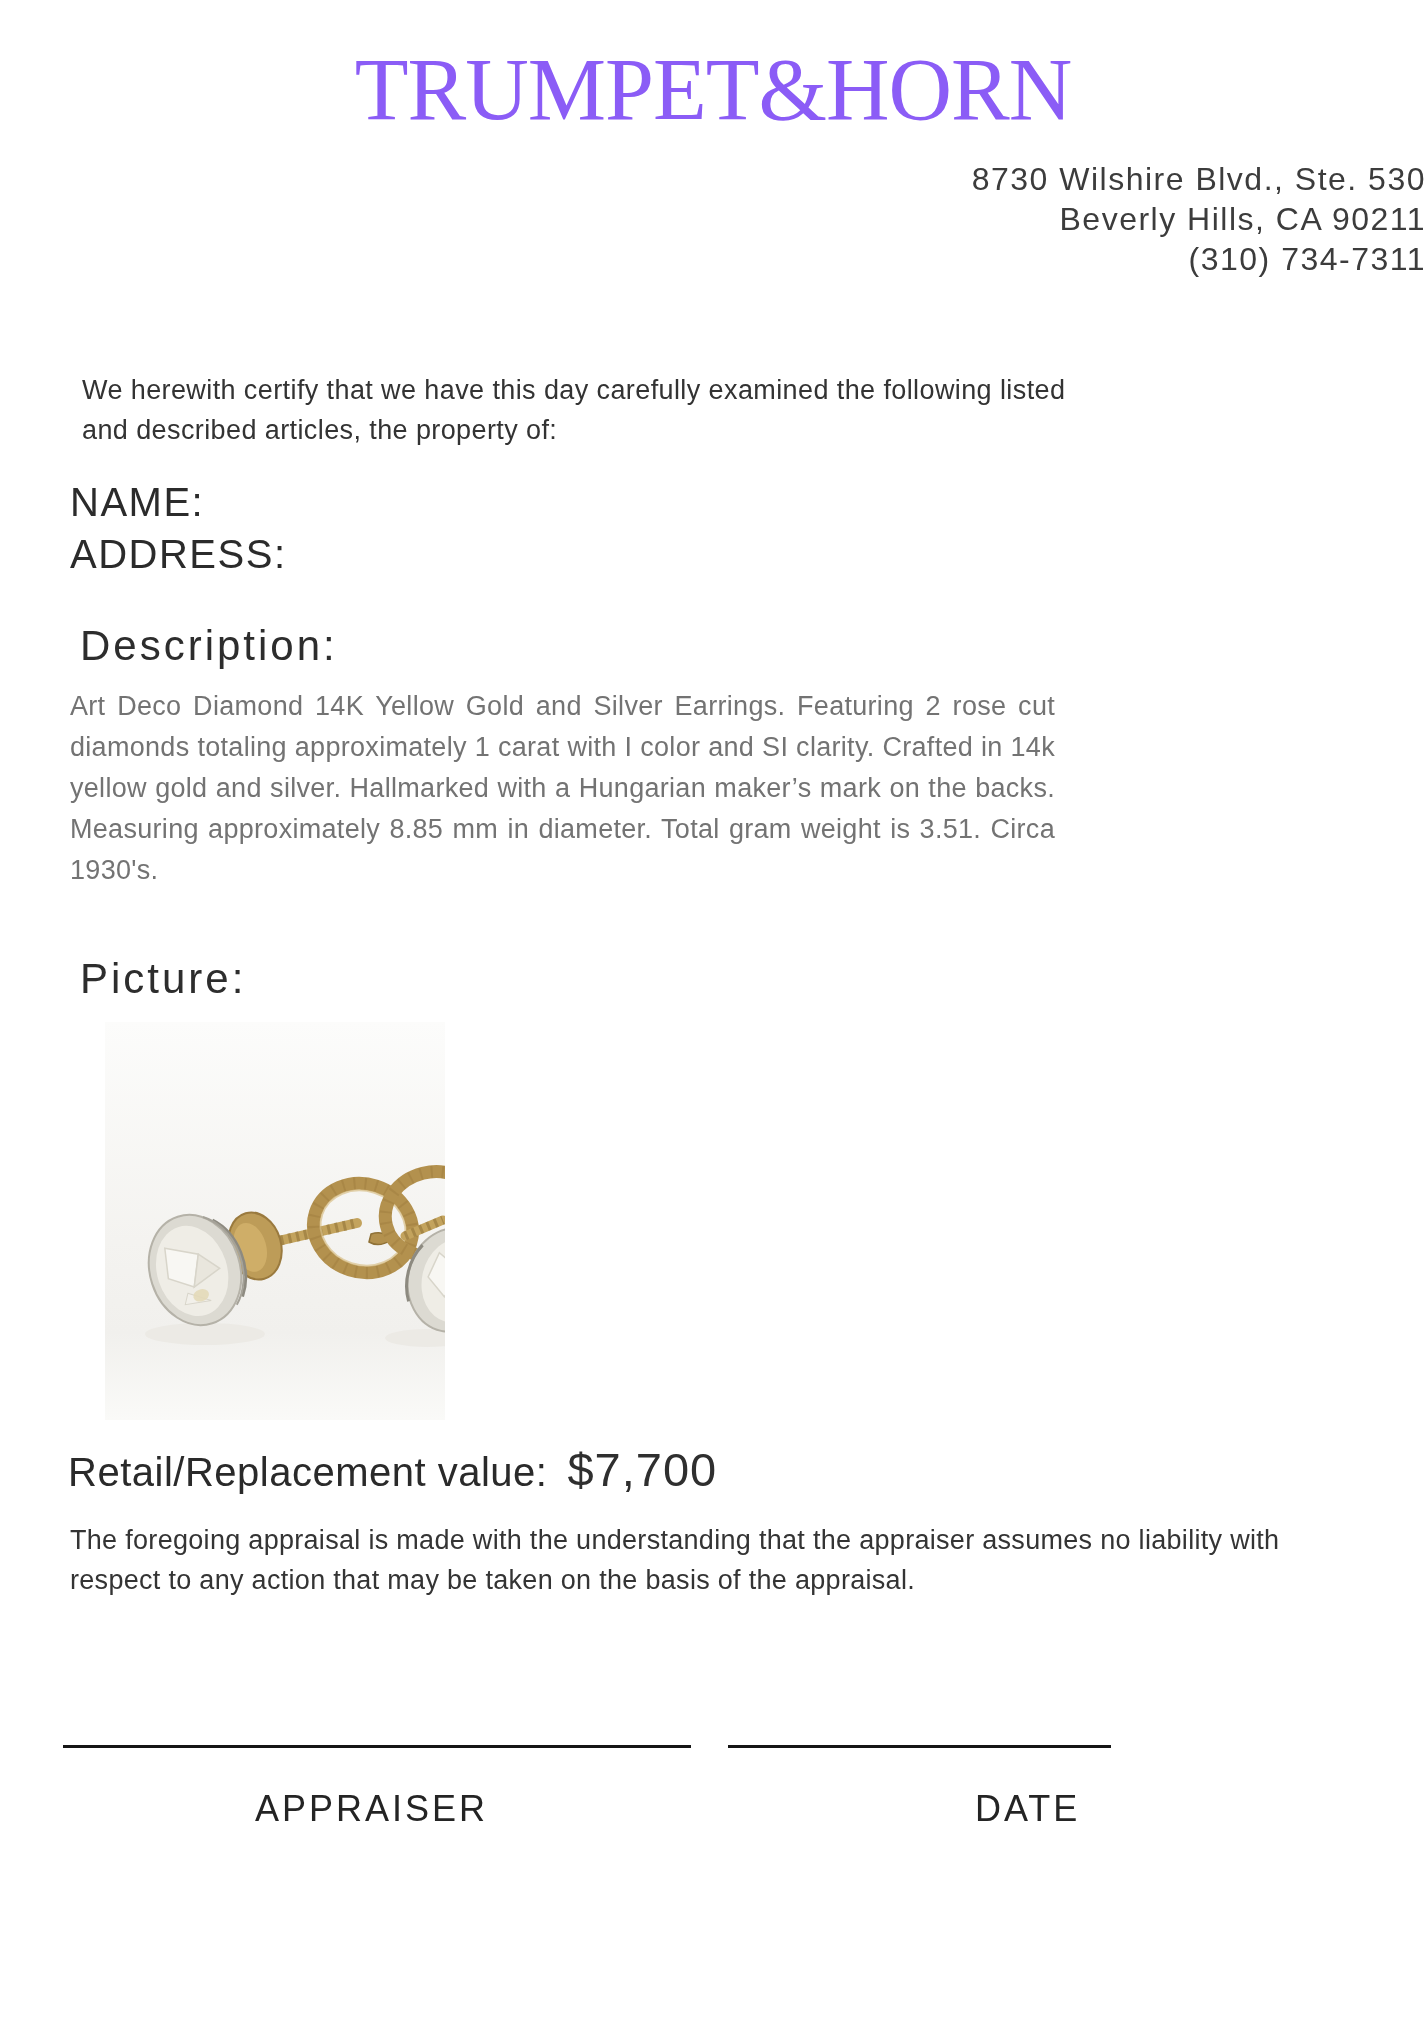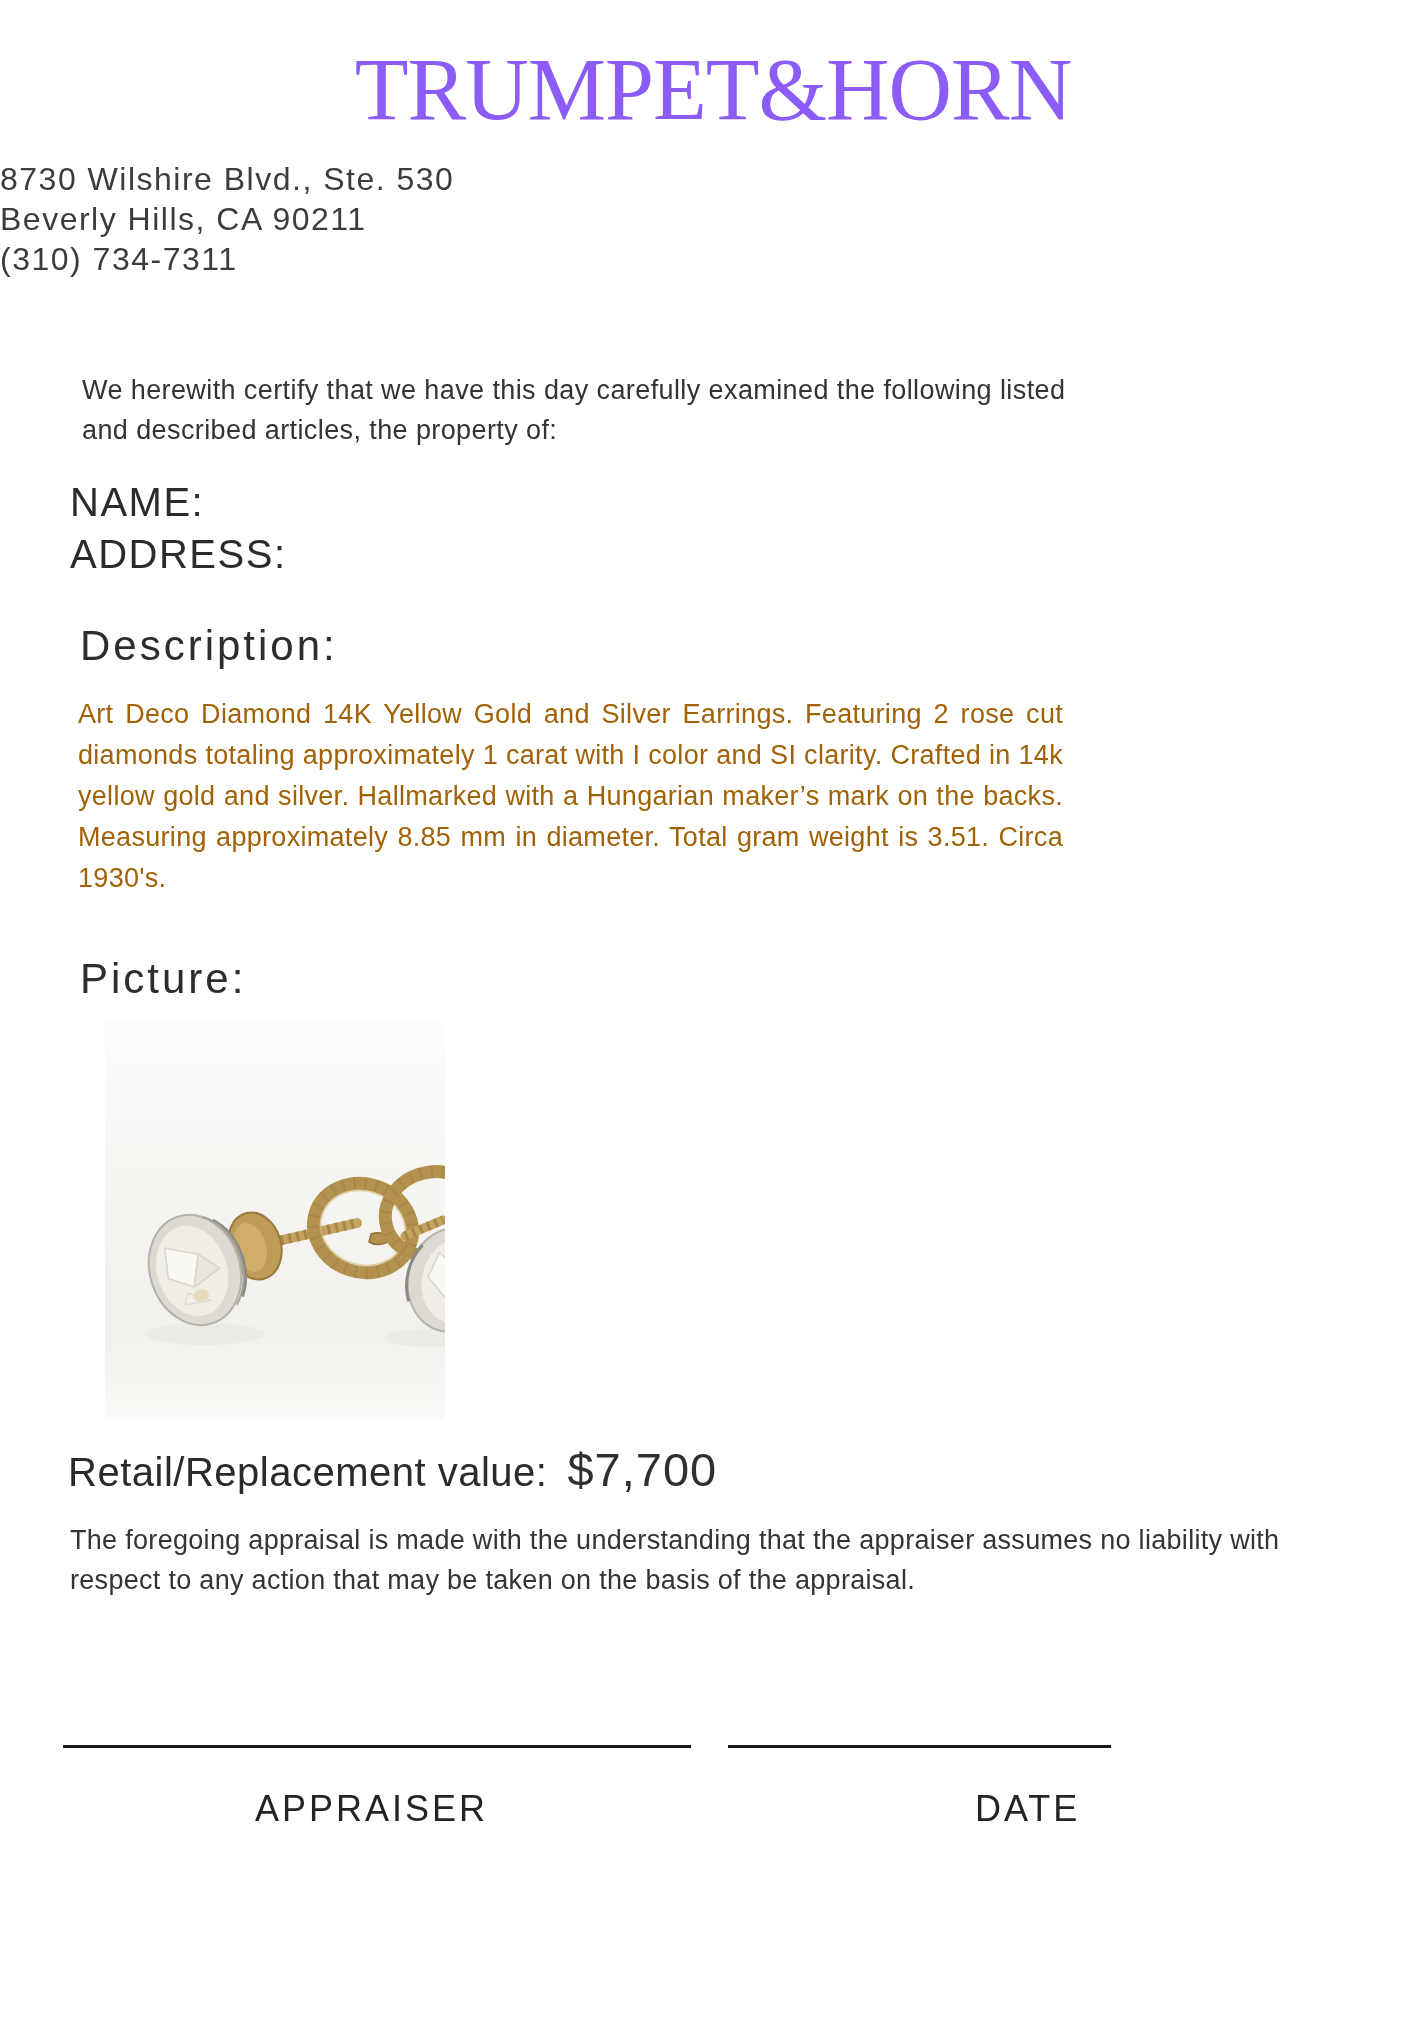--- a/index.html
+++ b/index.html
@@ -6,37 +6,37 @@
   .page {
     position:relative; width:1426px; height:2028px; background:#ffffff;
     font-family:"Liberation Sans", sans-serif; color:#303030; overflow:hidden;
   }
   .logo {
     position:absolute; top:46px; left:0; width:100%; text-align:center;
     font-family:"Liberation Serif", serif; font-size:88px; line-height:1;
     letter-spacing:-1px; font-weight:400;
   }
   .addr {
-    position:absolute; top:159px; left:0; width:100%; text-align:left;
+    position:absolute; top:159px; left:0; width:100%; text-align:right;
     font-size:32px; line-height:40px; letter-spacing:1.5px; color:#3c3c3c;
   }
   .intro {
     position:absolute; top:358px; left:70px; width:992px; margin:12px;
     font-size:27px; line-height:40px; letter-spacing:0.4px; color:#333333;
   }
   .owner { position:absolute; top:476px; left:70px; }
   .owner-line { font-size:40px; line-height:52px; letter-spacing:1.5px; color:#2b2b2b; }
   .section-h {
     position:absolute; left:68px; margin:12px; font-weight:400;
     font-size:42px; letter-spacing:3px; color:#2d2d2d;
   }
   .desc-h { top:610px; }
   .desc {
-    position:absolute; top:686px; left:70px; width:985px; margin:8px;
-    font-size:27px; line-height:41px; letter-spacing:0.3px; color:#a16207;
+    position:absolute; top:686px; left:70px; width:985px; margin:0;
+    font-size:27px; line-height:41px; letter-spacing:0.3px; color:#737373;
     text-align:justify;
   }
   .pic-h { top:943px; }
   .photo {
     position:absolute; top:1022px; left:105px; width:340px; height:398px;
     background:linear-gradient(180deg,#fcfcfb 0%,#f4f3f0 55%,#f1f0ed 78%,#fafaf8 100%);
     overflow:hidden;
   }
   .photo svg { display:block; width:340px; height:398px; }
   .value-row {

